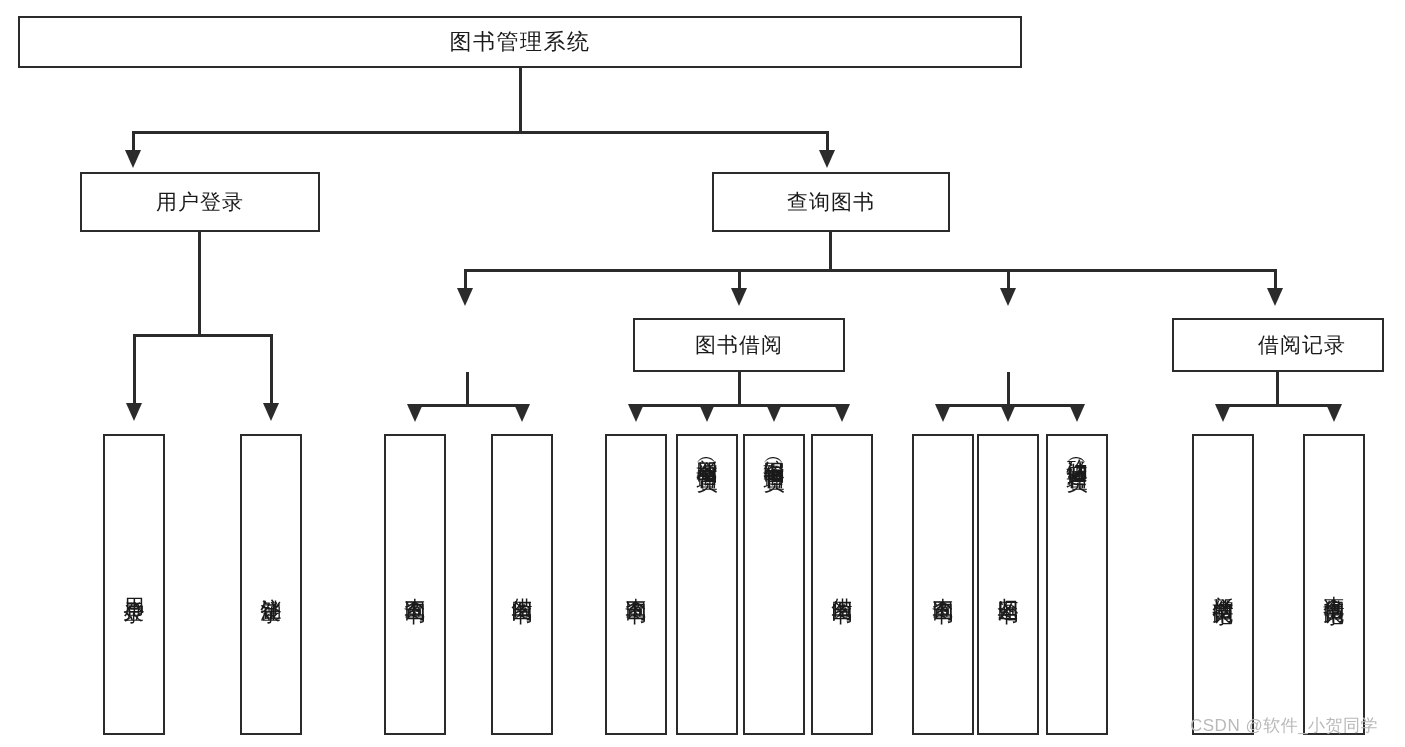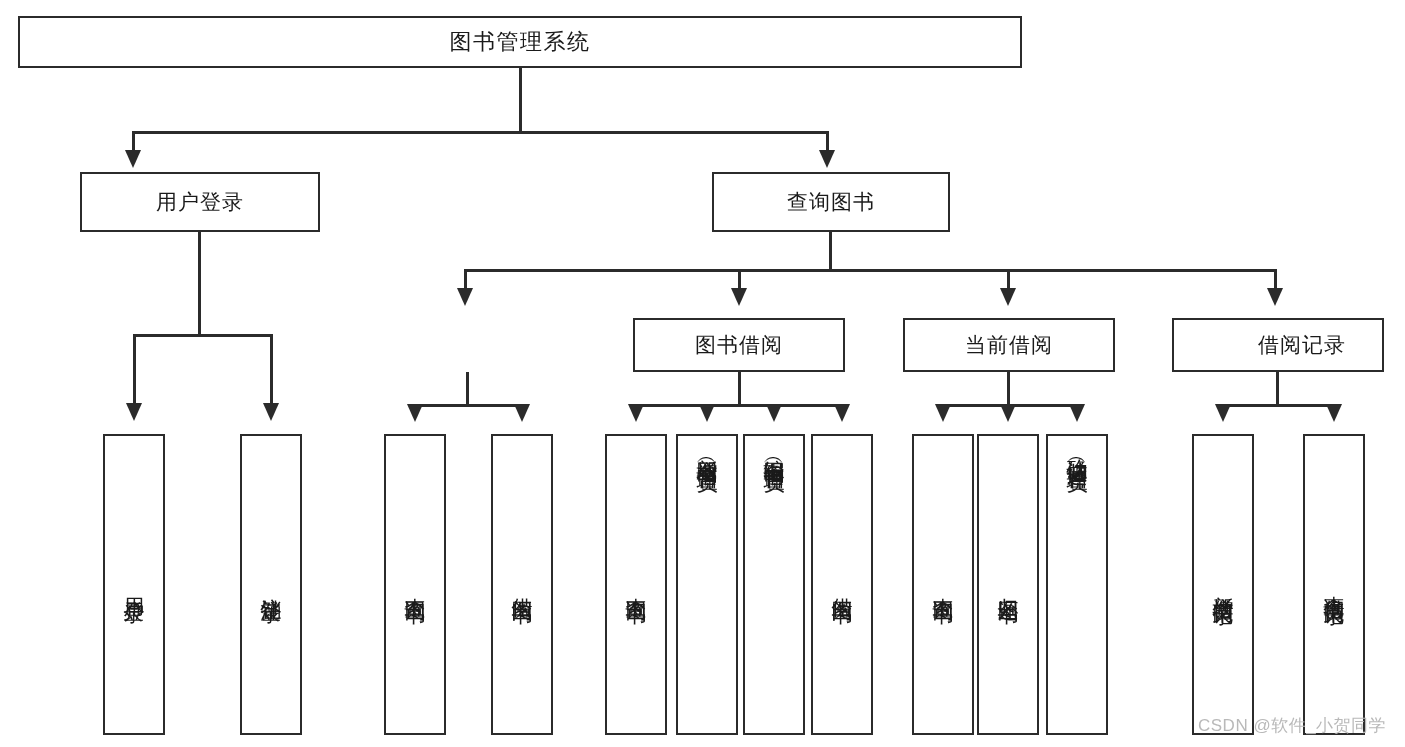--- a/index.html
+++ b/index.html
@@ -120,23 +120,20 @@
   <div class="conn vline" style="left:738px; top:269px; width:3px; height:22px;"></div>
   <div class="arrow" style="left:731px; top:288px;"></div>
   <div class="conn vline" style="left:1007px; top:269px; width:3px; height:22px;"></div>
   <div class="arrow" style="left:1000px; top:288px;"></div>
   <div class="conn vline" style="left:1274px; top:269px; width:3px; height:22px;"></div>
   <div class="arrow" style="left:1267px; top:288px;"></div>
 
   <div class="node horiz" style="left:633px; top:318px; width:212px; height:54px;">
     <span class="node-label">图书借阅</span>
   </div>
-  <div class="node horiz" style="left:903px; top:318px; width:212px; height:54px;">
-    <span class="node-label">当前借阅</span>
-  </div>
   <div class="node horiz" style="left:1172px; top:318px; width:212px; height:54px;padding-left:48px;">
     <span class="node-label">借阅记录</span>
   </div>
 
   <div class="conn vline" style="left:466px; top:372px; width:3px; height:34px;"></div>
   <div class="conn hline" style="left:414px; top:404px; width:110px; height:3px;"></div>
   <div class="arrow" style="left:407px; top:404px;"></div>
   <div class="arrow" style="left:514px; top:404px;"></div>
 
   <div class="conn vline" style="left:738px; top:372px; width:3px; height:34px;"></div>
@@ -194,15 +191,15 @@
     <span class="node-label">确认归还（管理员）</span>
   </div>
 
   <div class="node vert" style="left:1192px; top:434px; width:62px; height:301px;">
     <span class="node-label">新增借阅记录</span>
   </div>
   <div class="node vert" style="left:1303px; top:434px; width:62px; height:301px;">
     <span class="node-label">查询借阅记录</span>
   </div>
 
-  <div class="watermark" style="left:1190px; top:714px;margin-left:8px;">CSDN @软件_小贺同学</div>
+  <div class="watermark" style="left:1190px; top:714px;">CSDN @软件_小贺同学</div>
 
 </div>
 
 </body></html>

